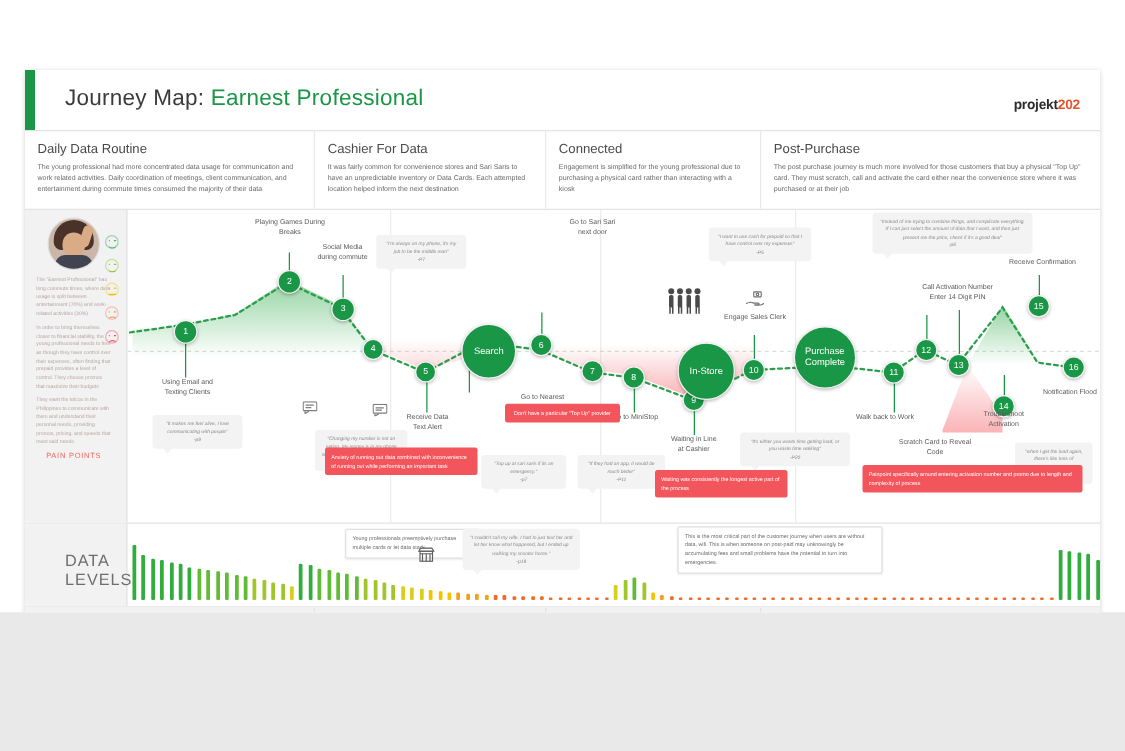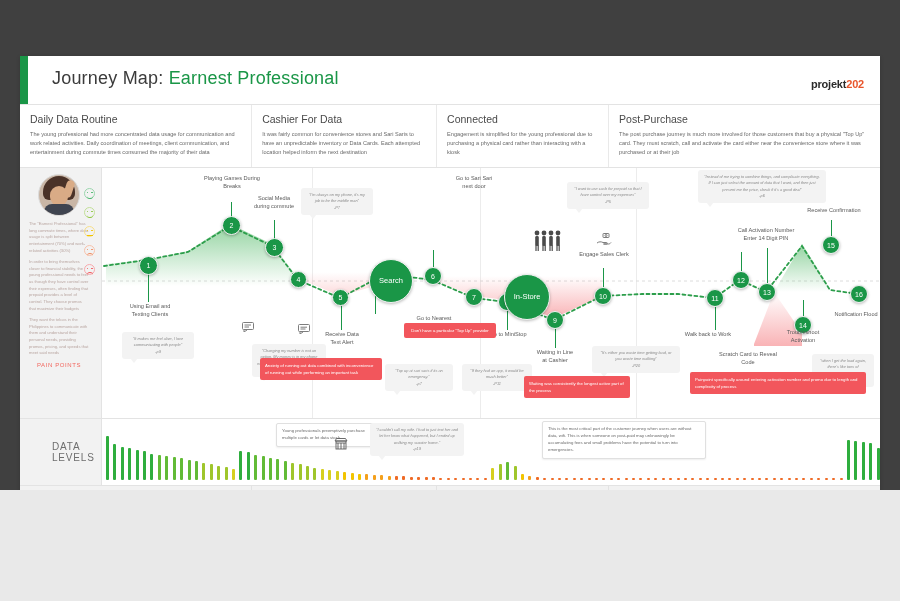--- a/index.html
+++ b/index.html
@@ -1,17 +1,17 @@
 <!DOCTYPE html>
 <html><head>
 <meta charset="utf-8">
 <style>
   html,body{margin:0;padding:0;background:#e9e9e9;}
   body{font-family:"Liberation Sans",sans-serif;}
-  #page{position:relative;width:900px;height:490px;background:#404040;overflow:hidden;}
+  #page{position:relative;width:900px;height:490px;background:#ffffff;overflow:hidden;}
   #board{position:absolute;left:20px;top:56px;width:860px;height:490px;background:#ffffff;
          box-shadow:0 1px 4px rgba(0,0,0,.18);}
 
   
   .hdr{position:relative;height:48px;border-bottom:1px solid #e3e3e3;}
   .hdr-bar{position:absolute;left:0;top:0;width:8px;height:48px;background:#1a9647;}
   .hdr-title{position:absolute;left:32px;top:12px;font-size:18px;color:#3b3b3b;font-weight:400;letter-spacing:.2px;}
   .hdr-title .accent{color:#1a9647;}
   .logo{position:absolute;right:16px;top:22px;font-size:11px;font-weight:700;color:#2b2b2b;letter-spacing:-.2px;}
   .logo .num{color:#e8552b;}
@@ -274,23 +274,25 @@
         <div class="node" style="left:720px;top:68px;width:18px;height:18px;">
               <span>15</span>
             </div>
         <div class="node" style="left:748px;top:117px;width:18px;height:18px;">
               <span>16</span>
             </div>
 
         <div class="node big" style="left:267px;top:91px;width:44px;height:44px;">
               <span>Search</span>
             </div>
-        <div class="node big" style="left:402px;top:106px;width:46px;height:46px;">
+        <div class="node big" style="left:440px;top:106px;width:46px;height:46px;">
               <span>In-Store</span>
             </div>
+        <div class="node big" style="left:533px;top:93px;width:50px;height:50px;white-space:pre-line;"><span>Purchase
+Complete</span></div>
 
         <div class="nlabel" style="left:8px;top:134px;width:80px;white-space:pre-line;">Using Email and
 Texting Clients</div>
         <div class="nlabel" style="left:84px;top:6px;width:92px;white-space:pre-line;">Playing Games During
 Breaks</div>
         <div class="nlabel" style="left:134px;top:26px;width:76px;white-space:pre-line;">Social Media
 during commute</div>
         <div class="nlabel" style="left:200px;top:162px;width:80px;white-space:pre-line;">Receive Data
 Text Alert</div>
         <div class="nlabel" style="left:290px;top:146px;width:84px;white-space:pre-line;">Go to Nearest
@@ -381,21 +383,21 @@
         <div class="pain" style="left:158px;top:190px;width:112px;">Anxiety of running out data combined with inconvenience of running out while performing an important task</div>
         <div class="pain ctr" style="left:302px;top:155px;width:82px;">Don't have a particular "Top Up" provider</div>
         <div class="pain" style="left:422px;top:208px;width:96px;">Waiting was consistently the longest active part of the process</div>
         <div class="pain" style="left:588px;top:204px;width:166px;">Painpoint specifically around entering activation number and promo due to length and complexity of process</div>
       </div>
     </div>
   </div>
 
   <div class="row drow">
     <div class="rowlabel" style="padding-top:22px;">
-      <div class="big" style="font-size:10px;padding-left:20px;">DATA LEVELS</div>
+      <div class="big" style="font-size:13px;padding-left:20px;">DATA LEVELS</div>
     </div>
     <div class="cells">
       <div class="bars" id="bars">
             <div class="bar" style="left: 4px; height: 44.16px; background: rgb(47, 174, 62);"></div>
             <div class="bar" style="left: 11.4095px; height: 35.88px; background: rgb(47, 174, 62);"></div>
             <div class="bar" style="left: 18.819px; height: 33.12px; background: rgb(47, 174, 62);"></div>
             <div class="bar" style="left: 26.2286px; height: 32.2px; background: rgb(47, 174, 62);"></div>
             <div class="bar" style="left: 33.6381px; height: 30.36px; background: rgb(47, 174, 62);"></div>
             <div class="bar" style="left: 41.0476px; height: 28.52px; background: rgb(47, 174, 62);"></div>
             <div class="bar" style="left: 48.4571px; height: 26.22px; background: rgb(47, 174, 62);"></div>

